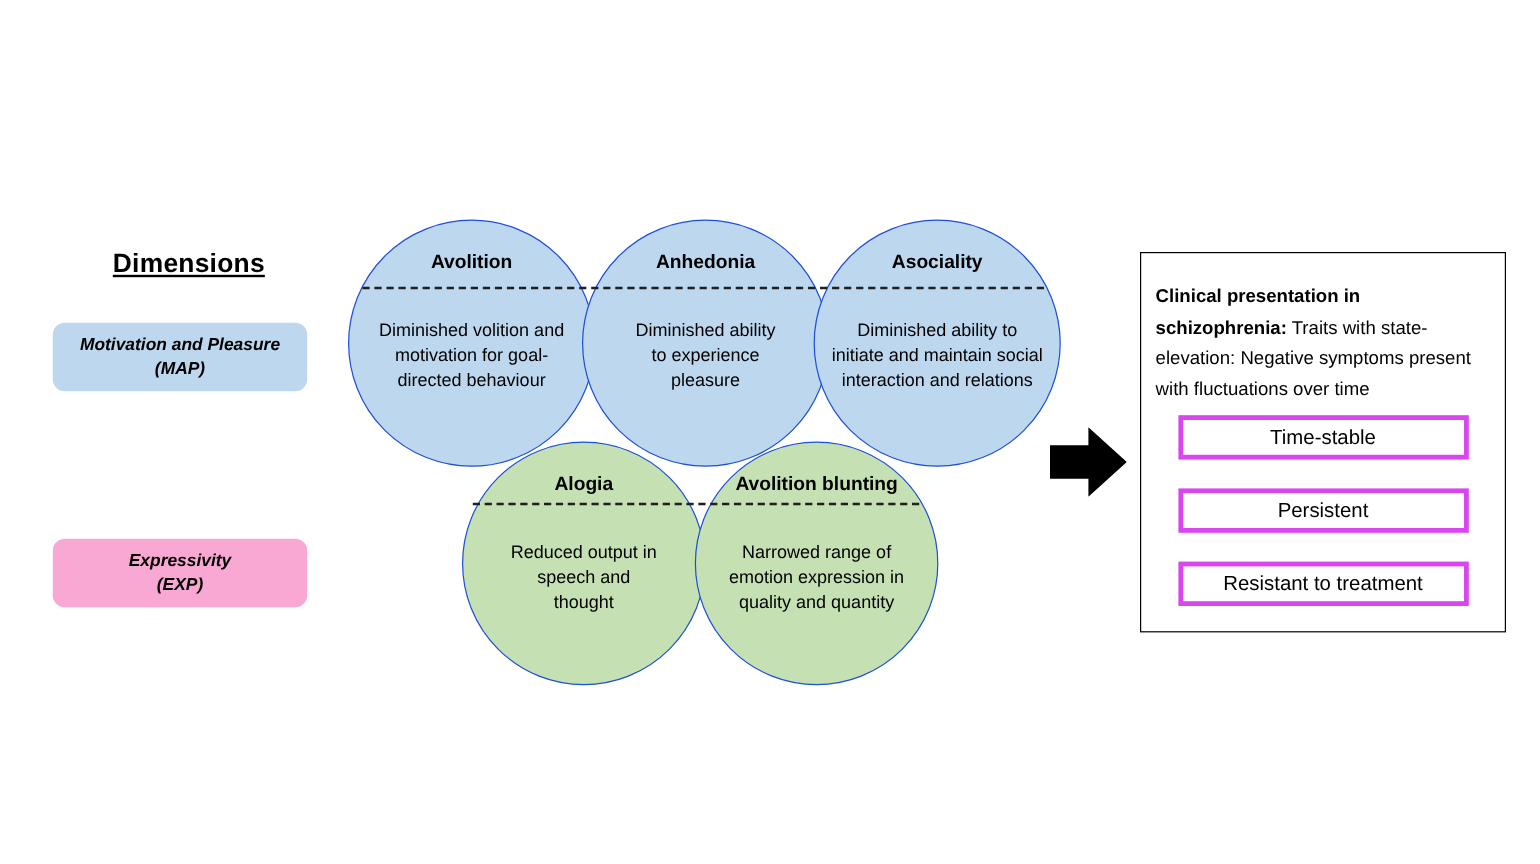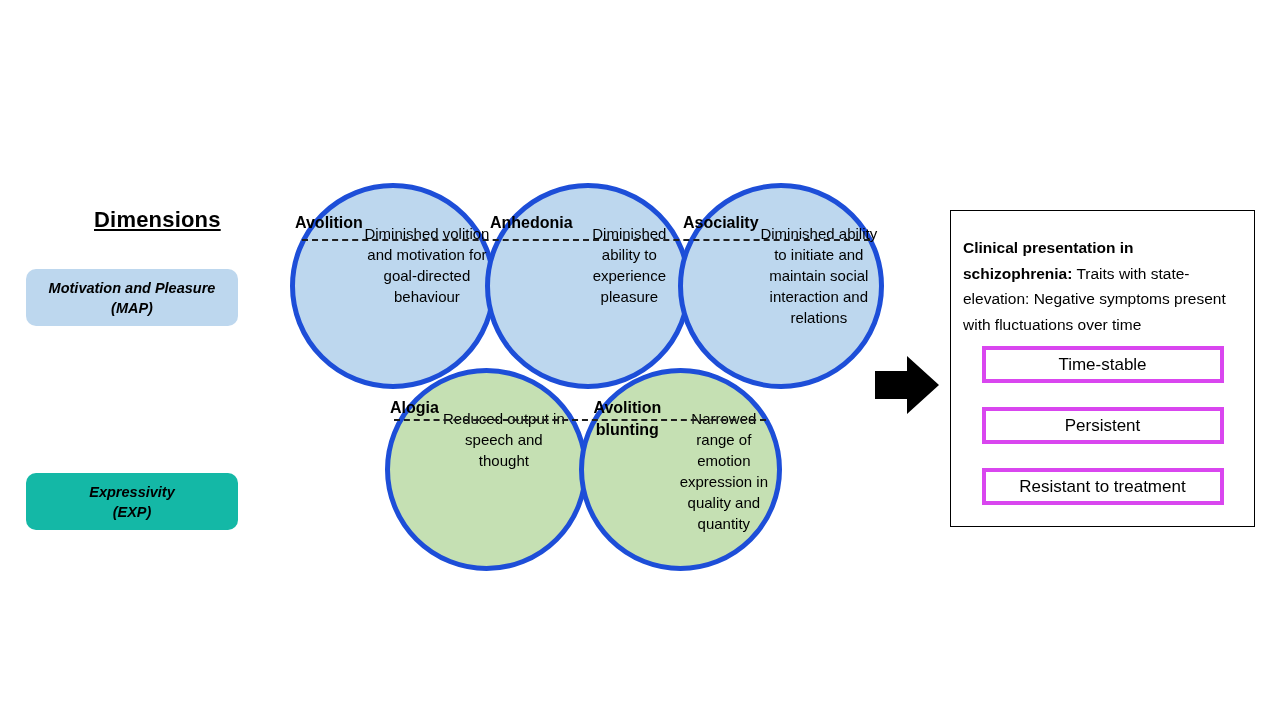--- a/index.html
+++ b/index.html
@@ -13,36 +13,36 @@
   }
 
   
   .dims-heading{
     position:absolute;left:94px;top:207px;
     font-size:22px;font-weight:bold;
     text-decoration:underline;
     letter-spacing:0.2px;
   }
   .dim-pill{
-    position:absolute;left:26px;width:212px;height:57px;
+    position:absolute;left:44px;width:212px;height:57px;
     border-radius:10px;
     display:flex;flex-direction:column;justify-content:center;align-items:center;
     font-size:14.5px;font-weight:bold;font-style:italic;
     line-height:20px;text-align:center;
   }
   .dim-pill.map{top:269px;background:#bdd7ee;}
-  .dim-pill.exp{top:449px;background:#14b8a6;margin-top:24px;}
+  .dim-pill.exp{top:449px;background:#f9a8d4;}
 
   
   .circle{
     position:absolute;
     border-radius:50%;
-    border:5px solid #1d4ed8;
+    border:1px solid #1d4ed8;
     box-sizing:border-box;
-    display:flex;flex-direction:row;align-items:flex-start;
+    display:flex;flex-direction:column;align-items:center;
     text-align:center;
   }
   .circle.map-c{
     width:206px;height:206px;top:183px;
     background:#bdd7ee;z-index:1;
   }
   .circle.exp-c{
     width:203px;height:203px;top:368px;
     background:#c5e0b3;z-index:2;
   }

